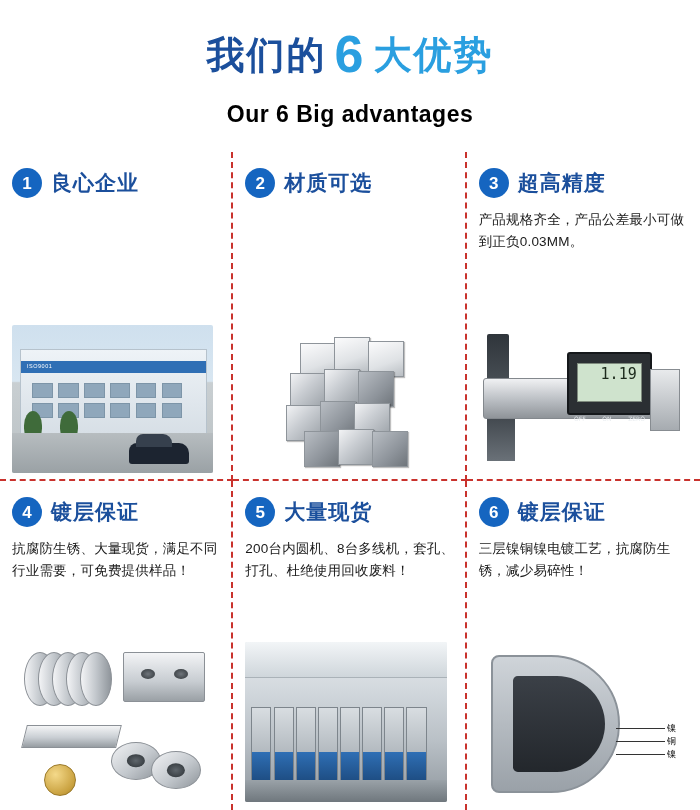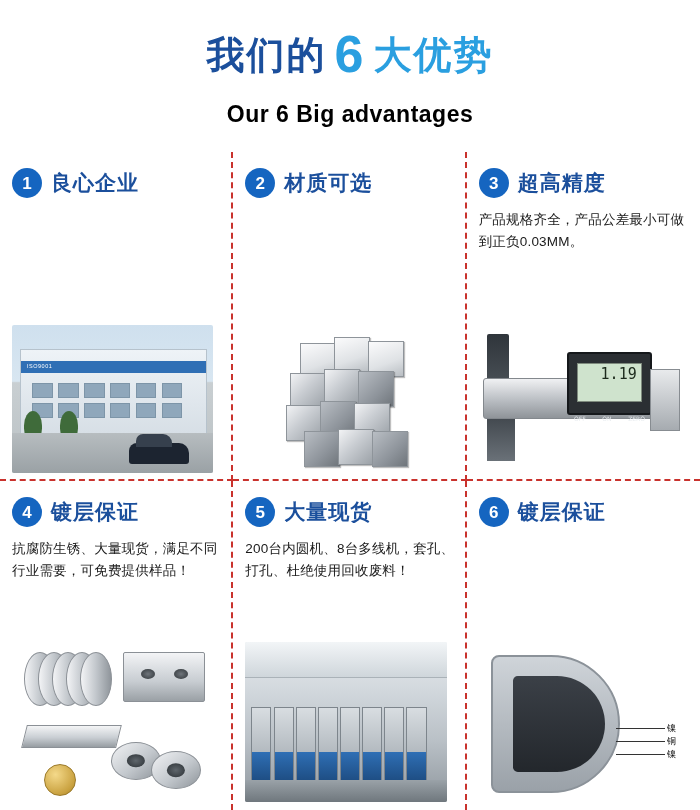--- a/index.html
+++ b/index.html
@@ -616,20 +616,21 @@
           <div class="floor"></div>
         </div>
       </div>
     </div>
 
     <div class="cell">
       <div class="cell-head">
         <div class="badge">6</div>
         <div class="cell-title">镀层保证</div>
       </div>
+      <div class="cell-desc">三层镍铜镍电镀工艺，抗腐防生锈，减少易碎性！</div>
       <div class="media tall">
         <div class="coating">
           <div class="arc">
             <div class="arc-in"></div>
           </div>
           <div class="layerline" style="top:54%;width:30%;"></div>
           <div class="layerline" style="top:62%;width:30%;"></div>
           <div class="layerline" style="top:70%;width:30%;"></div>
           <div class="lbl" style="top:50%;">镍</div>
           <div class="lbl" style="top:58%;">铜</div>

